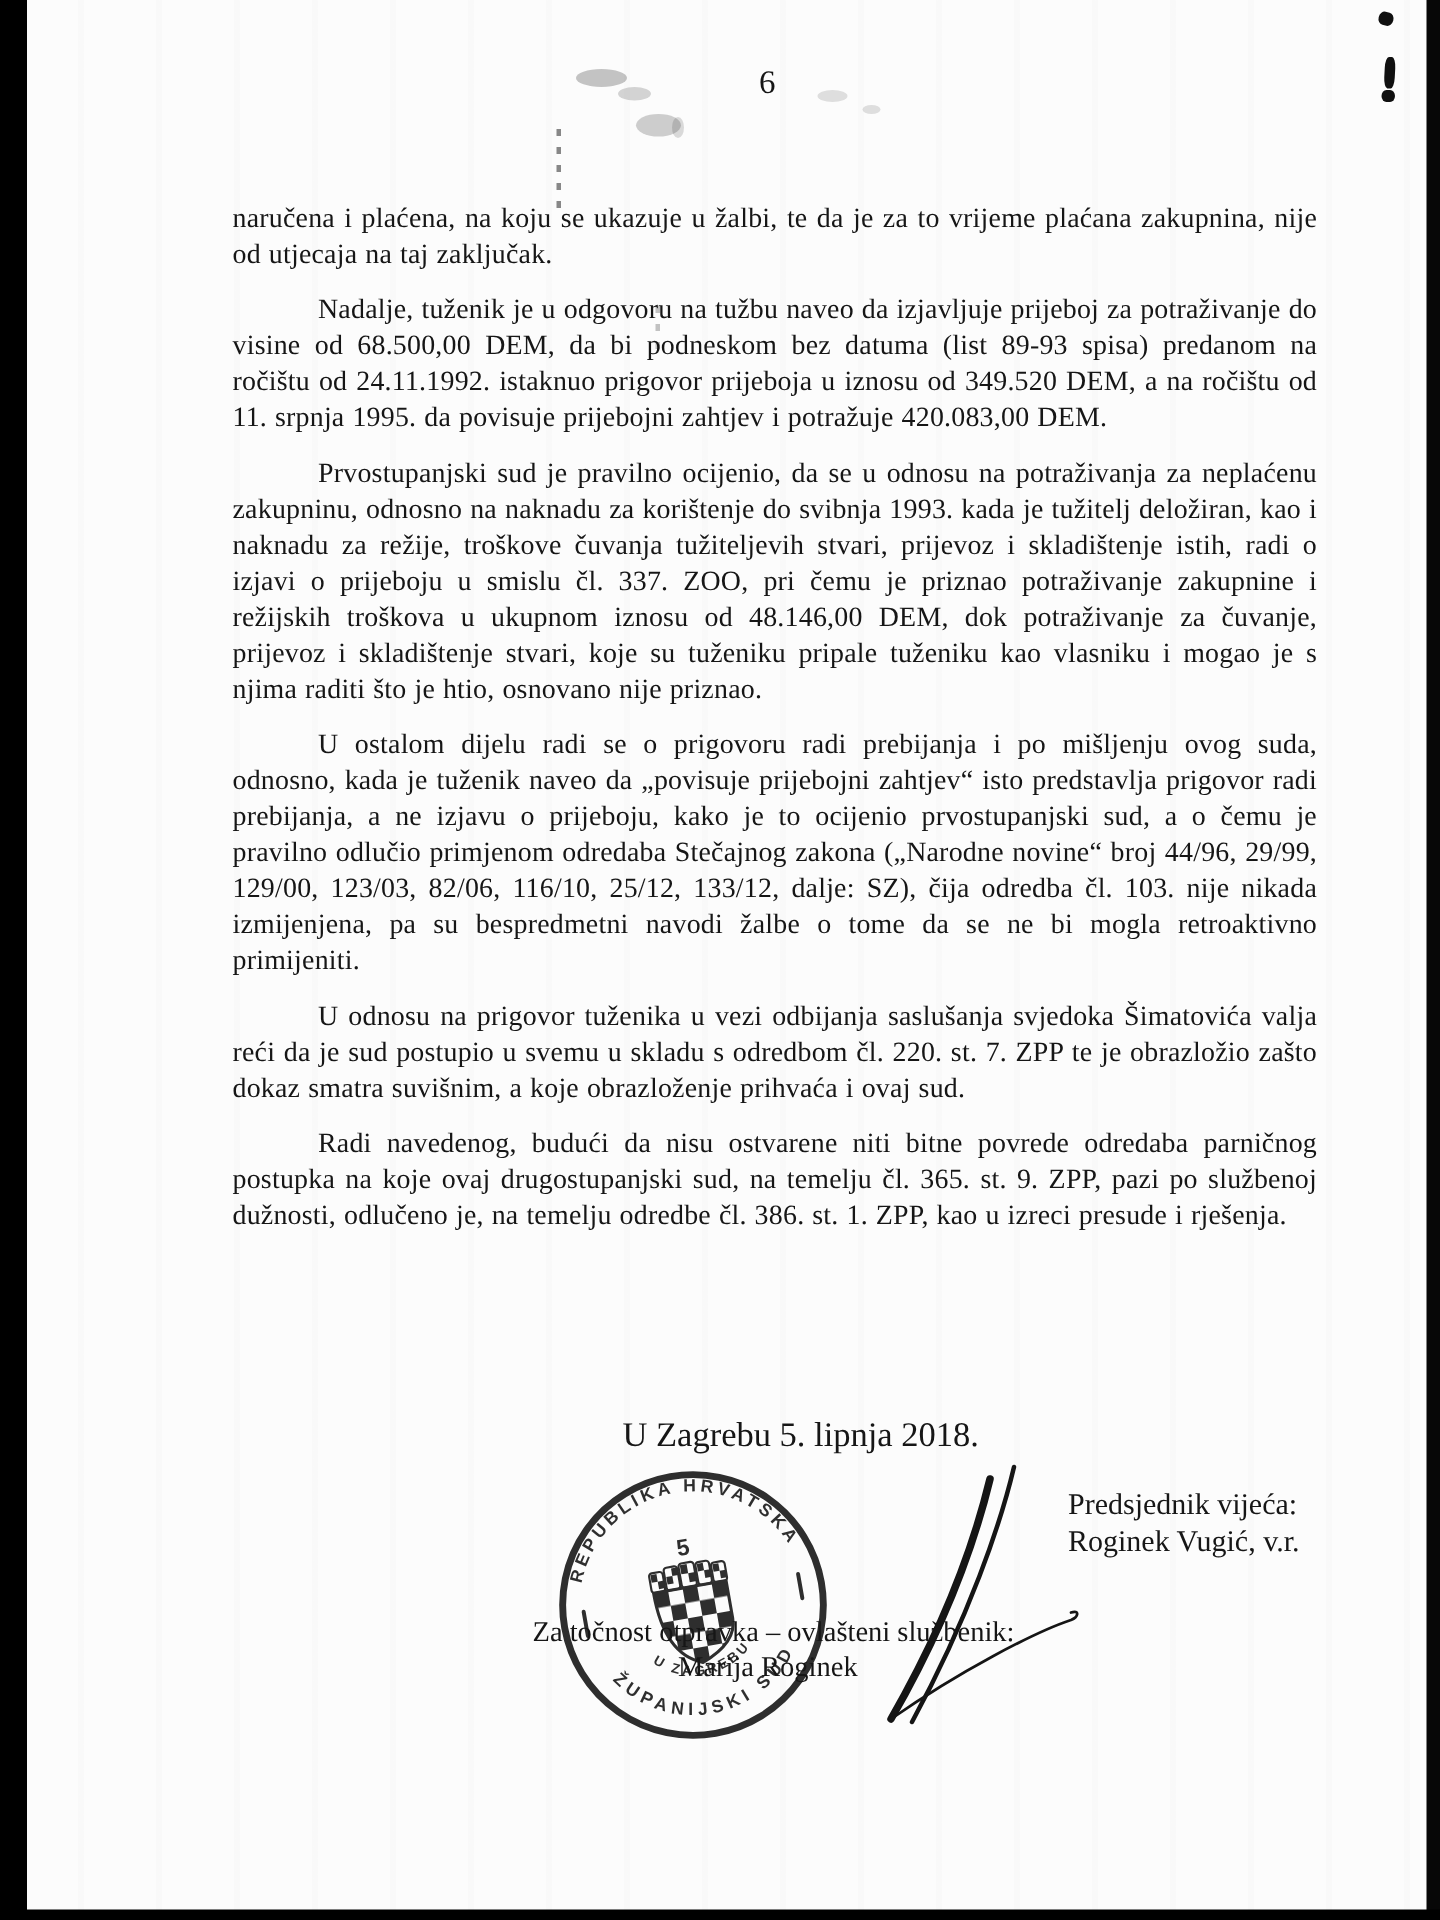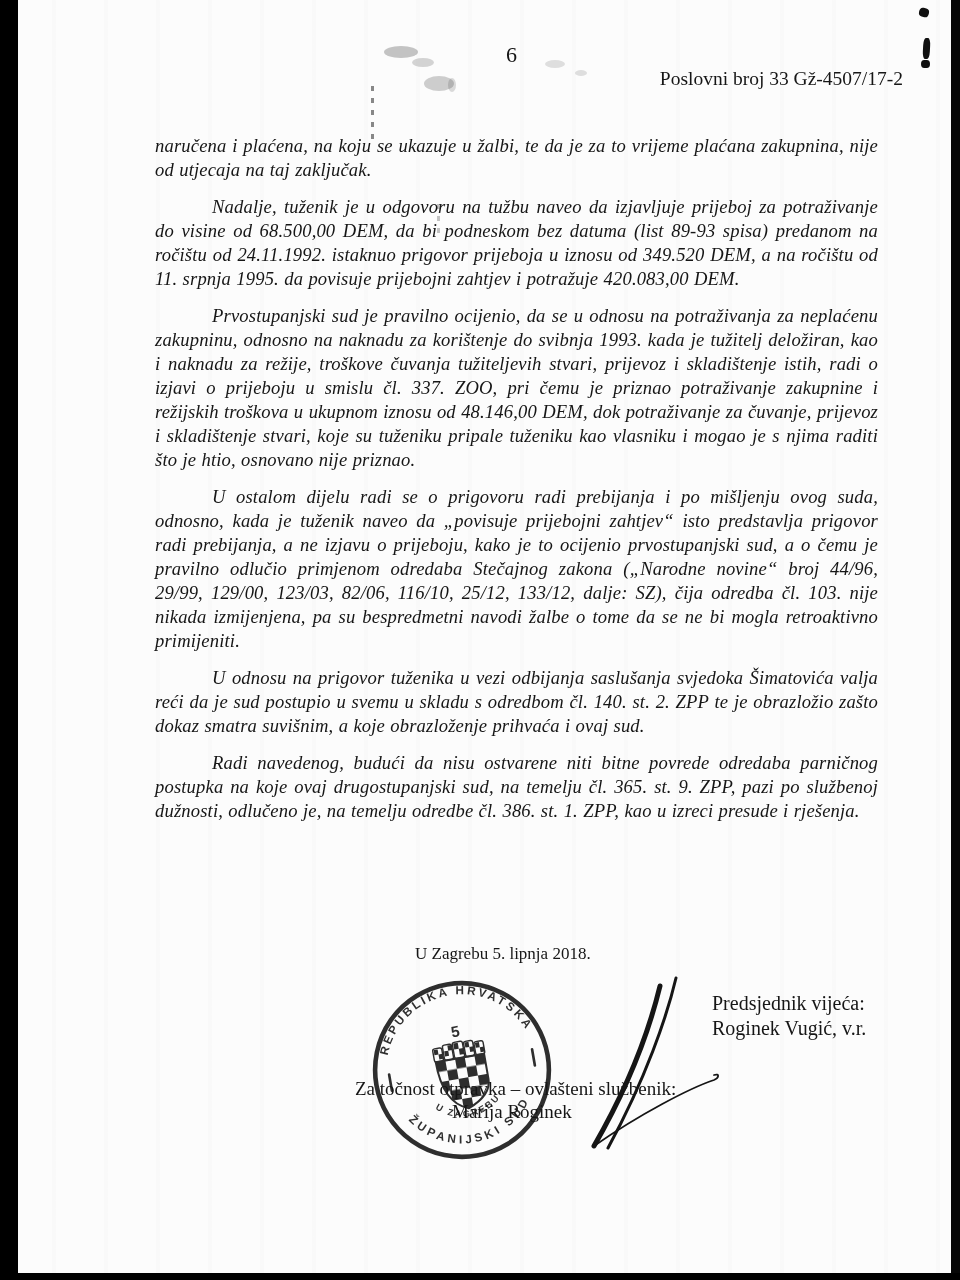--- a/index.html
+++ b/index.html
@@ -23,26 +23,26 @@
     position:absolute;left:512px;top:42px;transform:translateX(-50%);
     font-size:22px;letter-spacing:1px;
   }
   .case-ref{
     position:absolute;right:57px;top:68px;font-size:19.5px;white-space:nowrap;
   }
 
   .doc-body{
     position:absolute;left:155px;top:134px;width:723px;
     font-size:18.6px;line-height:24px;text-align:justify;
-    letter-spacing:.15px;word-spacing:.5px;hyphens:none;font-style:italic;
+    letter-spacing:.15px;word-spacing:.5px;hyphens:none;
   }
   .doc-body p{margin:0 0 13px;text-indent:57px;}
   .doc-body p.no-indent{text-indent:0;}
 
-  .date-line{position:absolute;left:415px;top:944px;font-size:17px;white-space:nowrap;}
+  .date-line{position:absolute;left:415px;top:944px;font-size:23px;white-space:nowrap;}
   .signatory{position:absolute;left:712px;top:991px;font-size:20px;line-height:25px;white-space:nowrap;}
 
   .cert-line{position:absolute;left:355px;top:1078px;font-size:19px;white-space:nowrap;z-index:4;}
   .cert-name{position:absolute;left:452px;top:1101px;font-size:19px;white-space:nowrap;z-index:4;}
 
   .seal{position:absolute;left:370px;top:978px;width:184px;height:184px;z-index:3;opacity:.92;}
   .seal text{fill:#1d1d1d;font-family:"Liberation Sans","DejaVu Sans",sans-serif;}
   .seal .arc-top{font-size:11.5px;letter-spacing:2.6px;font-weight:600;}
   .seal .arc-bottom{font-size:11.5px;letter-spacing:3.4px;font-weight:600;}
   .seal .arc-inner{font-size:9px;letter-spacing:2px;font-weight:600;}
@@ -61,41 +61,40 @@
 <body>
 
 <div class="scan-page">
 
   <div class="edge edge-left"></div>
   <div class="edge-left-shadow"></div>
   <div class="edge edge-right"></div>
   <div class="edge edge-bottom"></div>
 
   <div class="page-number">6</div>
-  <div class="case-ref">Poslovni broj 33 Gž-4507/17-2</div>
 
   <div class="ink" style="left:919px;top:8px;width:10px;height:9px;transform:rotate(14deg);"></div>
   <div class="ink" style="left:923px;top:38px;width:7px;height:21px;border-radius:35%;transform:rotate(3deg);"></div>
   <div class="ink" style="left:921px;top:60px;width:9px;height:8px;"></div>
 
   <div class="smudge" style="left:384px;top:46px;width:34px;height:12px;"></div>
   <div class="smudge" style="left:412px;top:58px;width:22px;height:9px;opacity:.7;"></div>
   <div class="smudge" style="left:424px;top:76px;width:30px;height:15px;opacity:.8;"></div>
   <div class="smudge" style="left:545px;top:60px;width:20px;height:8px;opacity:.5;"></div>
   <div class="smudge" style="left:575px;top:70px;width:12px;height:6px;opacity:.5;"></div>
   <div class="smudge" style="left:448px;top:78px;width:8px;height:14px;opacity:.6;"></div>
   <div class="dotline" style="left:371px;top:86px;height:56px;"></div>
   <div class="dotline" style="left:437px;top:204px;height:36px;opacity:.5;"></div>
 
   <div class="doc-body">
     <p class="no-indent">naručena i plaćena, na koju se ukazuje u žalbi, te da je za to vrijeme plaćana zakupnina, nije od utjecaja na taj zaključak.</p>
     <p>Nadalje, tuženik je u odgovoru na tužbu naveo da izjavljuje prijeboj za potraživanje do visine od 68.500,00 DEM, da bi podneskom bez datuma (list 89-93 spisa) predanom na ročištu od 24.11.1992. istaknuo prigovor prijeboja u iznosu od 349.520 DEM, a na ročištu od 11. srpnja 1995. da povisuje prijebojni zahtjev i potražuje 420.083,00 DEM.</p>
     <p>Prvostupanjski sud je pravilno ocijenio, da se u odnosu na potraživanja za neplaćenu zakupninu, odnosno na naknadu za korištenje do svibnja 1993. kada je tužitelj deložiran, kao i naknadu za režije, troškove čuvanja tužiteljevih stvari, prijevoz i skladištenje istih, radi o izjavi o prijeboju u smislu čl. 337. ZOO, pri čemu je priznao potraživanje zakupnine i režijskih troškova u ukupnom iznosu od 48.146,00 DEM, dok potraživanje za čuvanje, prijevoz i skladištenje stvari, koje su tuženiku pripale tuženiku kao vlasniku i mogao je s njima raditi što je htio, osnovano nije priznao.</p>
     <p>U ostalom dijelu radi se o prigovoru radi prebijanja i po mišljenju ovog suda, odnosno, kada je tuženik naveo da „povisuje prijebojni zahtjev“ isto predstavlja prigovor radi prebijanja, a ne izjavu o prijeboju, kako je to ocijenio prvostupanjski sud, a o čemu je pravilno odlučio primjenom odredaba Stečajnog zakona („Narodne novine“ broj 44/96, 29/99, 129/00, 123/03, 82/06, 116/10, 25/12, 133/12, dalje: SZ), čija odredba čl. 103. nije nikada izmijenjena, pa su bespredmetni navodi žalbe o tome da se ne bi mogla retroaktivno primijeniti.</p>
-    <p>U odnosu na prigovor tuženika u vezi odbijanja saslušanja svjedoka Šimatovića valja reći da je sud postupio u svemu u skladu s odredbom čl. 140. st. 2. ZPP te je obrazložio zašto dokaz smatra suvišnim, a koje obrazloženje prihvaća i ovaj sud.</p>
+    <p>U odnosu na prigovor tuženika u vezi odbijanja saslušanja svjedoka Šimatovića valja reći da je sud postupio u svemu u skladu s odredbom čl. 220. st. 7. ZPP te je obrazložio zašto dokaz smatra suvišnim, a koje obrazloženje prihvaća i ovaj sud.</p>
     <p>Radi navedenog, budući da nisu ostvarene niti bitne povrede odredaba parničnog postupka na koje ovaj drugostupanjski sud, na temelju čl. 365. st. 9. ZPP, pazi po službenoj dužnosti, odlučeno je, na temelju odredbe čl. 386. st. 1. ZPP, kao u izreci presude i rješenja.</p>
   </div>
 
   <div class="date-line">U Zagrebu 5. lipnja 2018.</div>
 
   <div class="signatory">
     <div>Predsjednik vijeća:</div>
     <div>Roginek Vugić, v.r.</div>
   </div>
 

